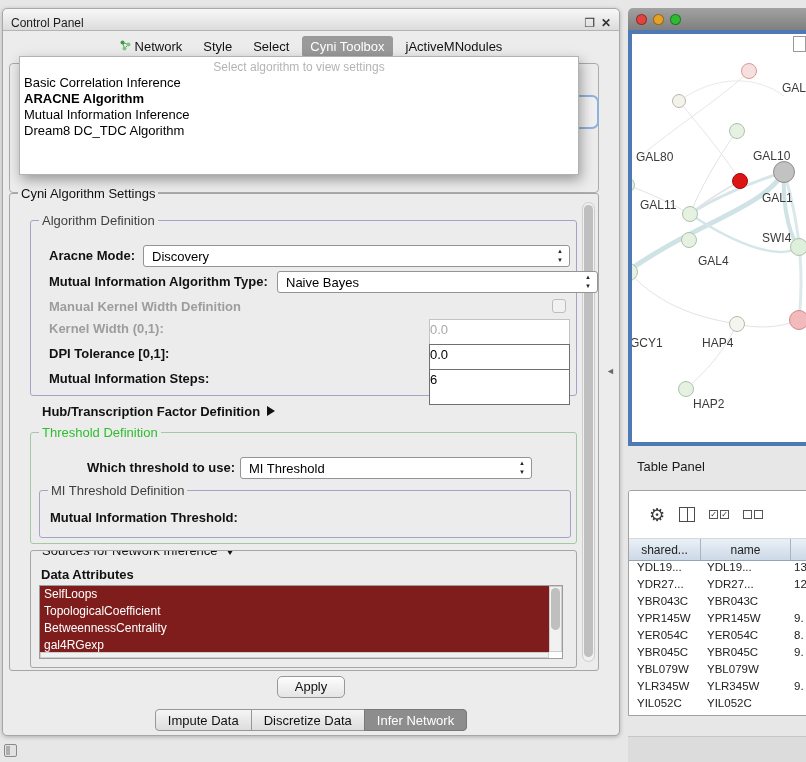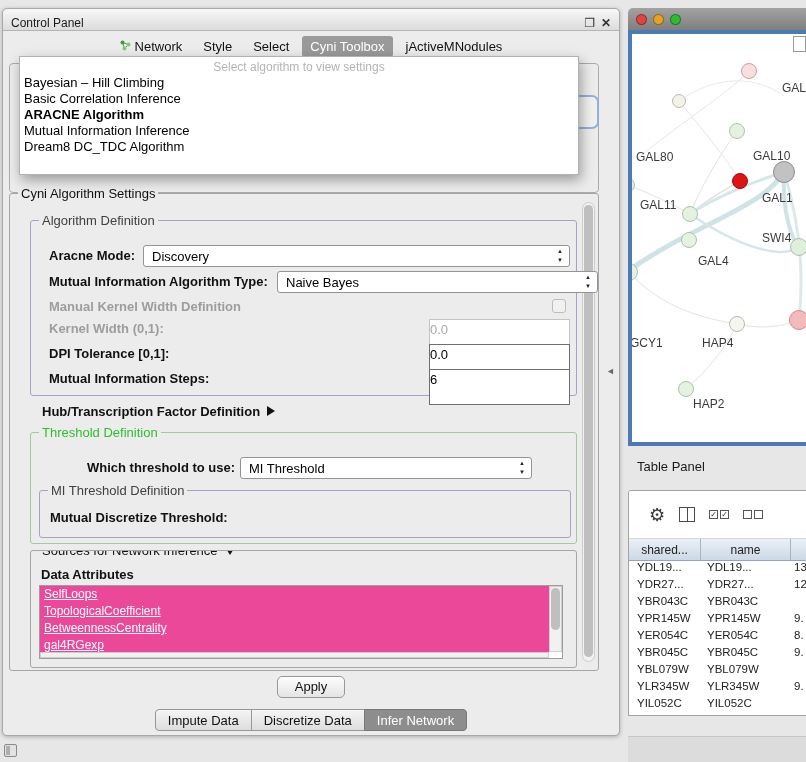--- a/index.html
+++ b/index.html
@@ -49,22 +49,22 @@
   .tri-right { display:inline-block; width:0; height:0; border-left:8px solid #111;
     border-top:5px solid transparent; border-bottom:5px solid transparent; margin-left:7px; }
   .tri-down { display:inline-block; width:0; height:0; border-top:8px solid #111;
     border-left:5px solid transparent; border-right:5px solid transparent; margin-left:7px; }
 
   .sb-track { position:absolute; background:#f1f1f1; border:1px solid #cdcdcd; }
   .sb-thumb { position:absolute; background:#bfbfbf; border-radius:6px; }
 
   .attr-list { position:absolute; left:8px; top:34px; width:524px; height:74px;
     background:#fff; border:1px solid #9d9d9d; overflow:hidden; }
-  .attr-item { width:509px; height:17px; background:#ec4899; color:#fff; font-size:12px;
-    line-height:17px; padding-left:4px; white-space:nowrap;text-decoration:underline; }
+  .attr-item { width:509px; height:17px; background:#7f1d1d; color:#fff; font-size:12px;
+    line-height:17px; padding-left:4px; white-space:nowrap; }
 
   .apply-btn { position:absolute; top:667px; left:50%; transform:translateX(-50%);
     width:68px; height:22px; border:1px solid #989898; border-radius:5px;
     background:linear-gradient(#fdfdfd,#e4e4e4); font-size:13px; color:#111;
     text-align:center; line-height:20px; }
 
   .bottom-tabs { position:absolute; left:0; right:0; top:700px; height:22px;
     display:flex; justify-content:center; align-items:stretch; }
   .seg { border:1px solid #979797; background:linear-gradient(#f5f5f5,#dddddd);
     padding:3px 12px; font-size:13px; color:#111; margin-left:-1px; white-space:nowrap; }
@@ -148,21 +148,20 @@
           <span>jActiveMNodules</span>
         </div>
       </div>
 
     <div class="algo-area"></div>
     <div class="focus-frag"></div>
 
     <div class="algo-menu">
       <div class="menu-header">Select algorithm to view settings</div>
       <div>
-          <div class="menu-item">Bayesian – Hill Climbing</div>
           <div class="menu-item">Basic Correlation Inference</div>
           <div class="menu-item sel">ARACNE Algorithm</div>
           <div class="menu-item">Mutual Information Inference</div>
           <div class="menu-item">Dream8 DC_TDC Algorithm</div>
         </div>
     </div>
 
     <div class="group" style="left:6px; top:184px; width:590px; height:478px;">
       <span class="group-title">Cyni Algorithm Settings</span>
 
@@ -206,21 +205,21 @@
         <span class="group-title t-green">Threshold Definition</span>
 
         <div class="flabel" style="left:56px; top:25px;">Which threshold to use:</div>
         <div class="combo" style="left:209px; top:24px; width:292px;">
           <span class="txt">MI Threshold</span>
           <span class="stepper">▲<br>▼</span>
         </div>
 
         <div class="group b-blue" style="left:8px; top:57px; width:532px; height:48px;">
           <span class="group-title t-blue">MI Threshold Definition</span>
-          <div class="flabel" style="left:10px; top:17px;">Mutual Discretize Threshold:</div>
+          <div class="flabel" style="left:10px; top:17px;">Mutual Information Threshold:</div>
         </div>
       </div>
 
       <div class="group" style="left:20px; top:356px; width:547px; height:118px; overflow:hidden;">
         <span class="group-title"><span>Sources for Network Inference</span><span class="tri-down"></span></span>
 
         <div class="flabel" style="left:10px; top:14px;">Data Attributes</div>
 
         <div class="attr-list">
           <div>

